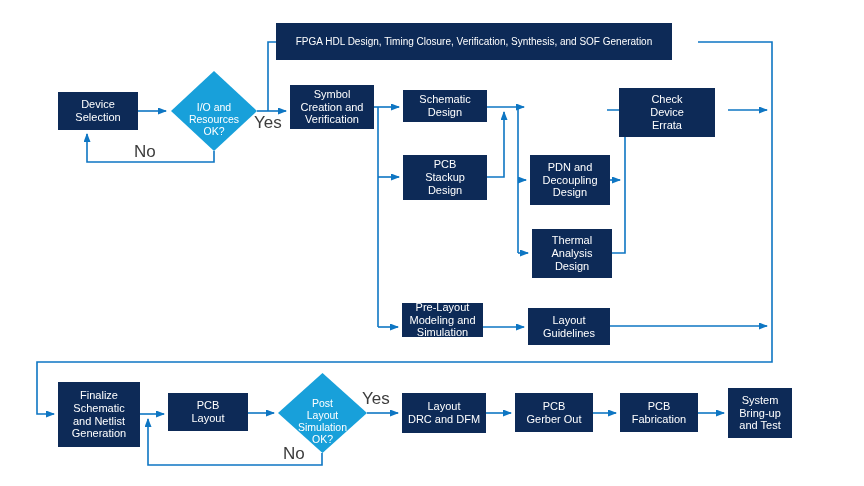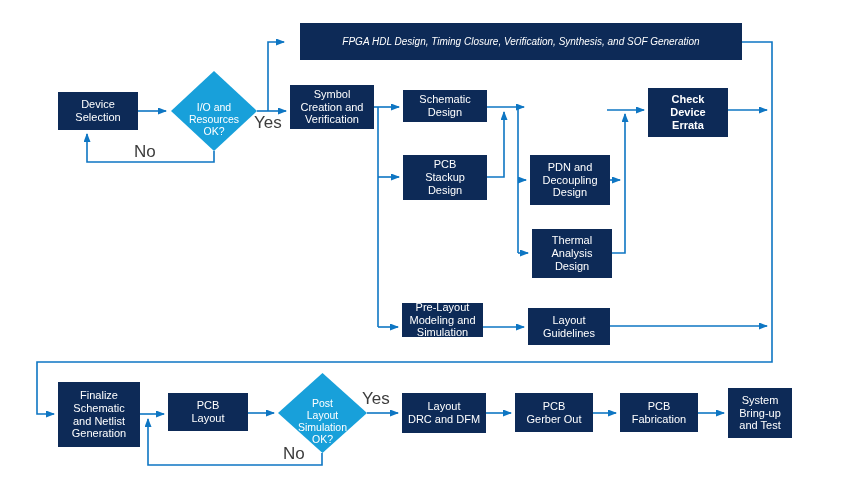--- a/index.html
+++ b/index.html
@@ -81,21 +81,21 @@
     <polyline class="edge" points="610,326 767,326" marker-end="url(#ah)"></polyline>
     <polyline class="edge" points="140,414 164,414" marker-end="url(#ah)"></polyline>
     <polyline class="edge" points="248,413 274,413" marker-end="url(#ah)"></polyline>
     <polyline class="edge" points="322,453 322,465 148,465 148,419" marker-end="url(#ah)"></polyline>
     <polyline class="edge" points="367,413 398,413" marker-end="url(#ah)"></polyline>
     <polyline class="edge" points="486,413 511,413" marker-end="url(#ah)"></polyline>
     <polyline class="edge" points="593,413 616,413" marker-end="url(#ah)"></polyline>
     <polyline class="edge" points="698,413 724,413" marker-end="url(#ah)"></polyline>
   </svg>
 
-  <div class="node banner" style="left:300px; top:23px; width:442px; height:37px;font-style:italic;">
+  <div class="node banner" style="left:276px; top:23px; width:396px; height:37px;">
     <span class="txt">FPGA HDL Design, Timing Closure, Verification, Synthesis, and SOF Generation</span>
   </div>
 
   <div class="node" style="left:58px; top:92px; width:80px; height:38px;">
     <span class="txt">Device
 Selection</span>
   </div>
 
   <div class="decision" style="left:171px; top:71px; width:86px; height:80px;">
     <span class="txt">I/O and
@@ -126,21 +126,21 @@
 Decoupling
 Design</span>
   </div>
 
   <div class="node" style="left:532px; top:229px; width:80px; height:49px;">
     <span class="txt">Thermal
 Analysis
 Design</span>
   </div>
 
-  <div class="node" style="left:648px; top:88px; width:80px; height:49px;font-weight:bold;">
+  <div class="node" style="left:619px; top:88px; width:96px; height:49px;">
     <span class="txt">Check
 Device
 Errata</span>
   </div>
 
   <div class="node" style="left:402px; top:303px; width:81px; height:34px;">
     <span class="txt">Pre-Layout
 Modeling and
 Simulation</span>
   </div>

